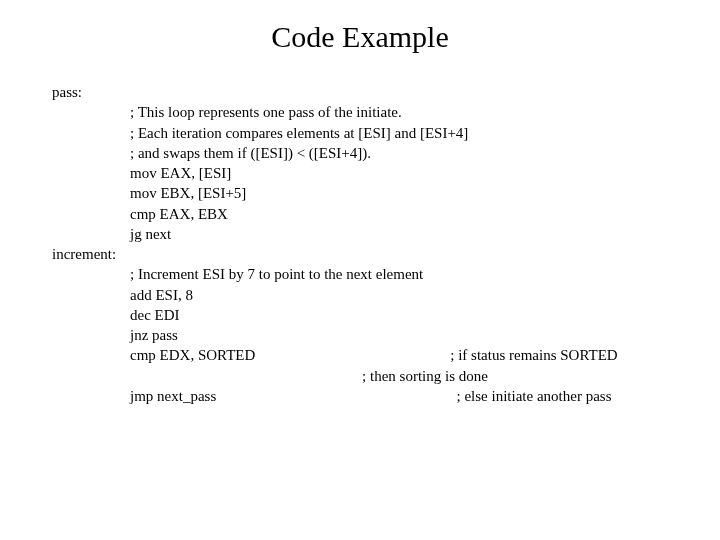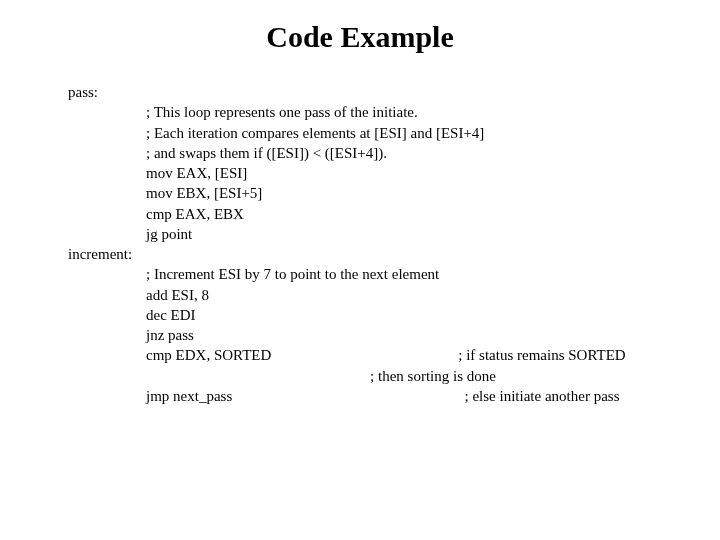--- a/index.html
+++ b/index.html
@@ -12,25 +12,25 @@
     overflow: hidden;
   }
   .slide {
     width: 100%;
     height: 100%;
     padding: 20px 0 0 0;
   }
   .title {
     text-align: center;
     font-size: 30px;
-    font-weight: bold;
+    font-weight: normal;
     margin-bottom: 28px;
   }
   .code-block {
-    margin-left: 68px;
+    margin-left: 52px;
     font-size: 15px;
     line-height: 1.35;
   }
   .label-line {
     margin-left: 0;
   }
   .code-line {
     margin-left: 78px;
   }
   .code-row {
@@ -52,21 +52,21 @@
   <h1 class="title">Code Example</h1>
 
   <div class="code-block">
     <div class="label-line">pass:</div>
     <div class="code-line">; This loop represents one pass of the initiate.</div>
     <div class="code-line">; Each iteration compares elements at [ESI] and [ESI+4]</div>
     <div class="code-line">; and swaps them if ([ESI]) &lt; ([ESI+4]).</div>
     <div class="code-line">mov EAX, [ESI]</div>
     <div class="code-line">mov EBX, [ESI+5]</div>
     <div class="code-line">cmp EAX, EBX</div>
-    <div class="code-line">jg point</div>
+    <div class="code-line">jg next</div>
     <div class="label-line">increment:</div>
     <div class="code-line">; Increment ESI by 7 to point to the next element</div>
     <div class="code-line">add ESI, 8</div>
     <div class="code-line">dec EDI</div>
     <div class="code-line">jnz pass</div>
     <div class="code-line code-row">
       <span class="code-instr">cmp EDX, SORTED</span>
       <span class="code-comment">; if status remains SORTED</span>
     </div>
     <div class="code-line code-row">

